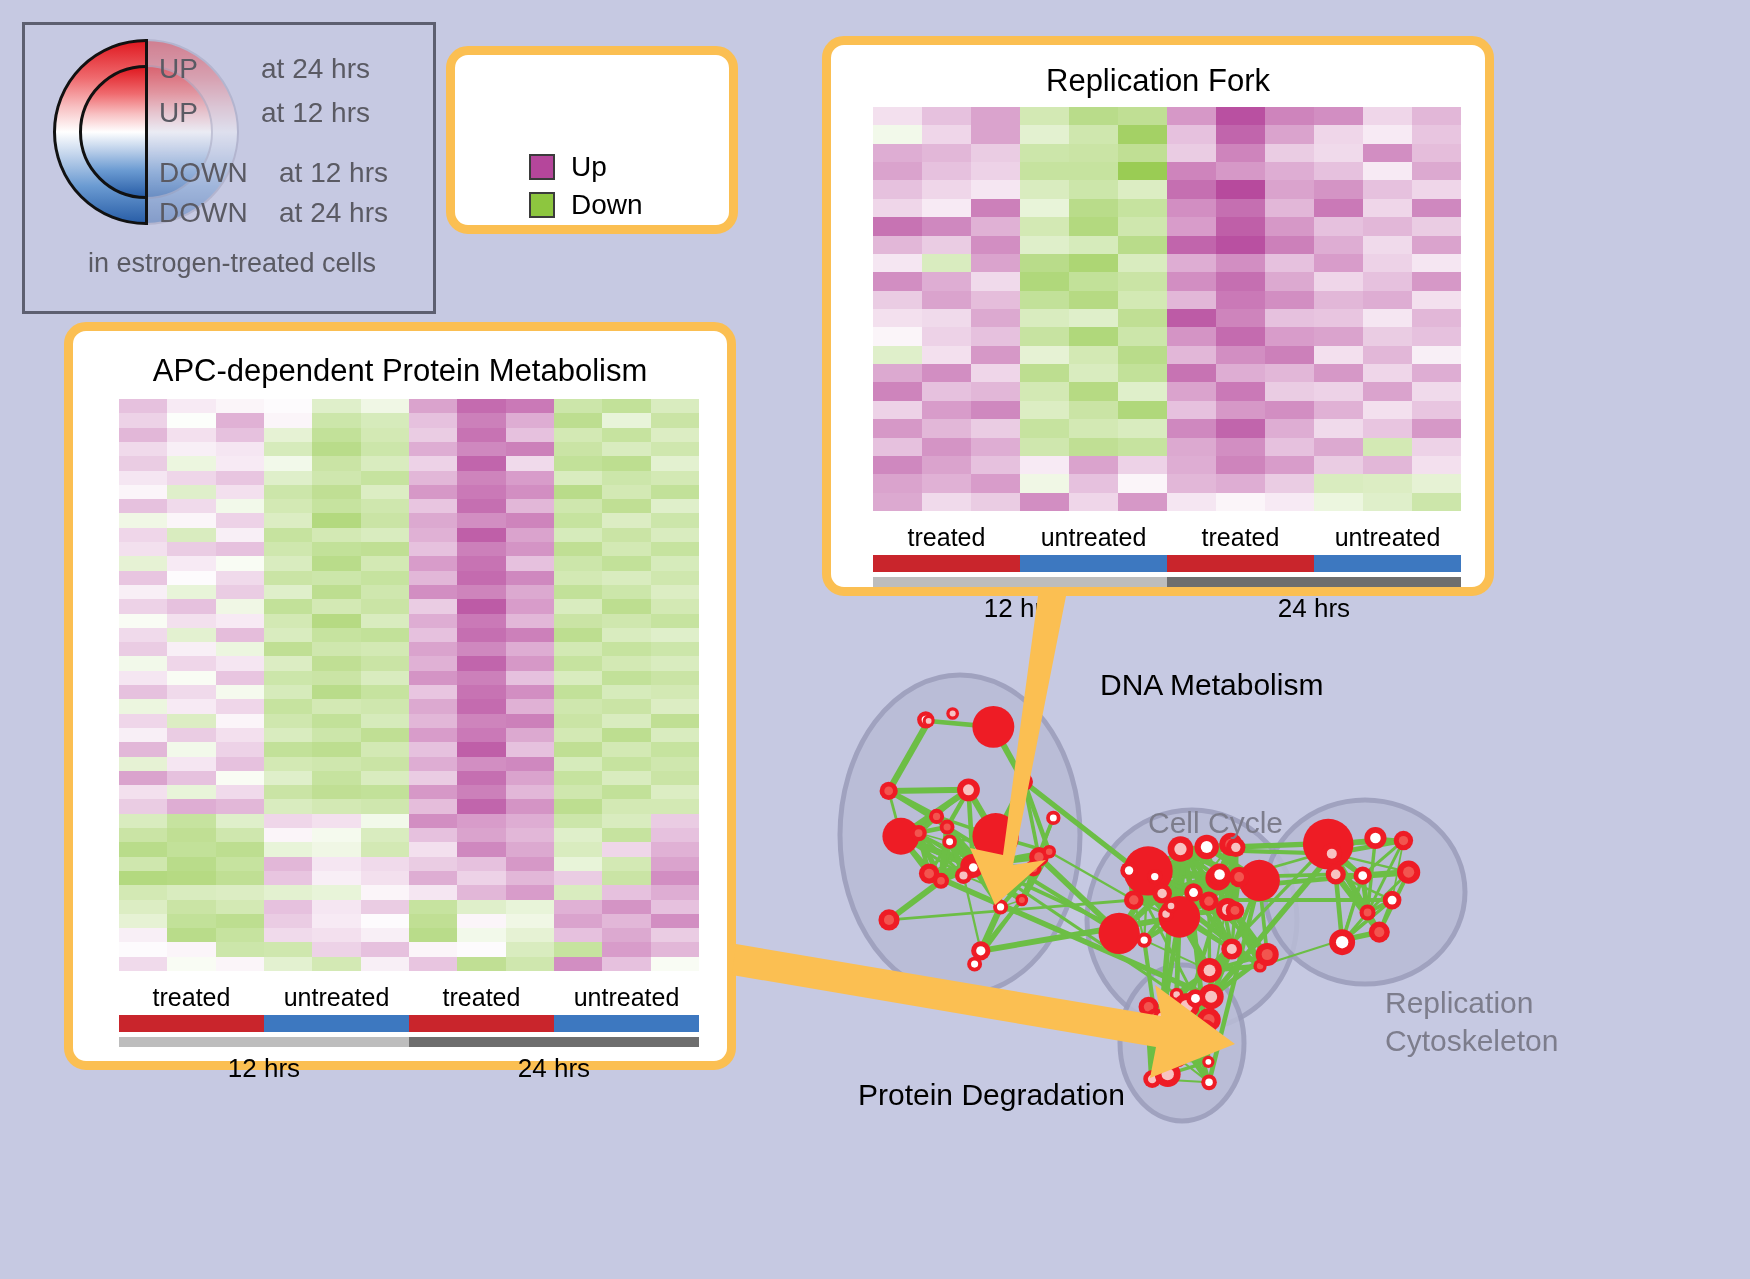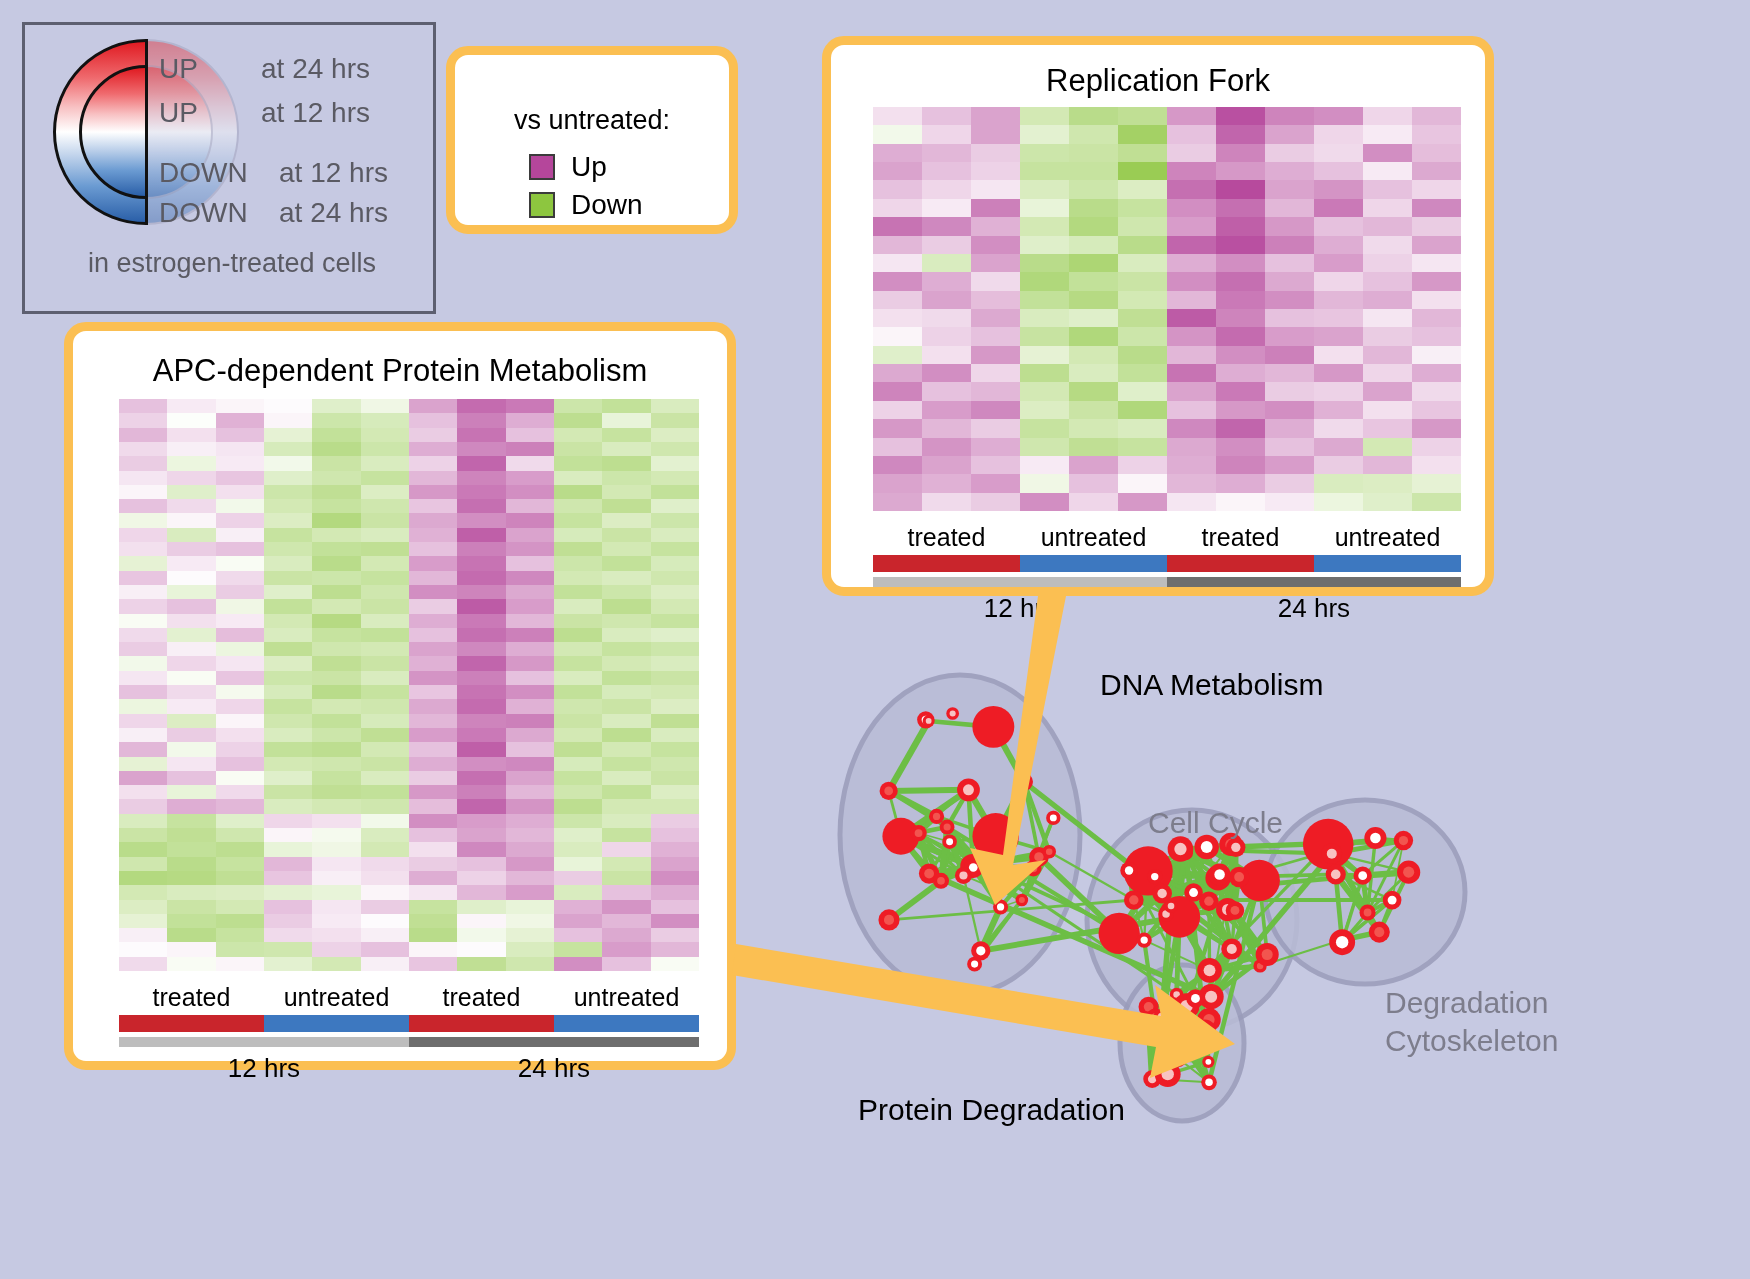--- a/index.html
+++ b/index.html
@@ -72,21 +72,20 @@
   <div class="lg-txt" style="left:134px;top:72px;">UP</div>
   <div class="lg-txt" style="left:236px;top:72px;">at 12 hrs</div>
   <div class="lg-txt" style="left:134px;top:132px;">DOWN</div>
   <div class="lg-txt" style="left:254px;top:132px;">at 12 hrs</div>
   <div class="lg-txt" style="left:134px;top:172px;">DOWN</div>
   <div class="lg-txt" style="left:254px;top:172px;">at 24 hrs</div>
   <div class="lg-sub" style="top:222px;">in estrogen-treated cells</div>
 </div>
 
 <div class="panel" id="key-box">
-  <div class="ttl" style="top:48px;">vs untreated:</div>
   <div class="key-row" style="top:96px;">
     <div class="sw" id="sw-up" style="background: rgb(181, 70, 155);"></div>
     <span>Up</span>
   </div>
   <div class="key-row" style="top:134px;">
     <div class="sw" id="sw-down" style="background: rgb(141, 198, 63);"></div>
     <span>Down</span>
   </div>
 </div>
 
@@ -1538,23 +1537,23 @@
         </g>
         <g>
           <circle cx="408.3568841475206" cy="441.8557363545777" r="6.122722395230085" fill="#ee1c25"></circle>
           <circle cx="408.3568841475206" cy="441.8557363545777" r="2.9389067497104406" fill="#ffffff"></circle>
         </g>
       </g>
   </svg>
 
   <div class="cl-lbl" style="left:300px;top:48px;">DNA Metabolism</div>
   <div class="cl-lbl gray" style="left:348px;top:186px;">Cell Cycle</div>
-  <div class="cl-lbl gray" style="left:585px;top:366px;">Degradation</div>
+  <div class="cl-lbl gray" style="left:585px;top:366px;">Replication</div>
   <div class="cl-lbl gray" style="left:585px;top:404px;">Cytoskeleton</div>
-  <div class="cl-lbl" style="left:58px;top:458px;margin-top:15px;">Protein Degradation</div>
+  <div class="cl-lbl" style="left:58px;top:458px;">Protein Degradation</div>
 </div>
 
 <svg style="position:absolute;left:0;top:0;width:1750px;height:1279px;pointer-events:none;">
   <g fill="#fbbf52">
     <polygon points="1038,596 1066,596 1013,865 1046,860 995,905 970,848 1003,855"></polygon>
   </g>
   <g fill="#fbbf52">
     <polygon points="736,944 1161,1016 1155,985 1235,1044 1150,1078 1156,1047 732,975"></polygon>
   </g>
 </svg>

